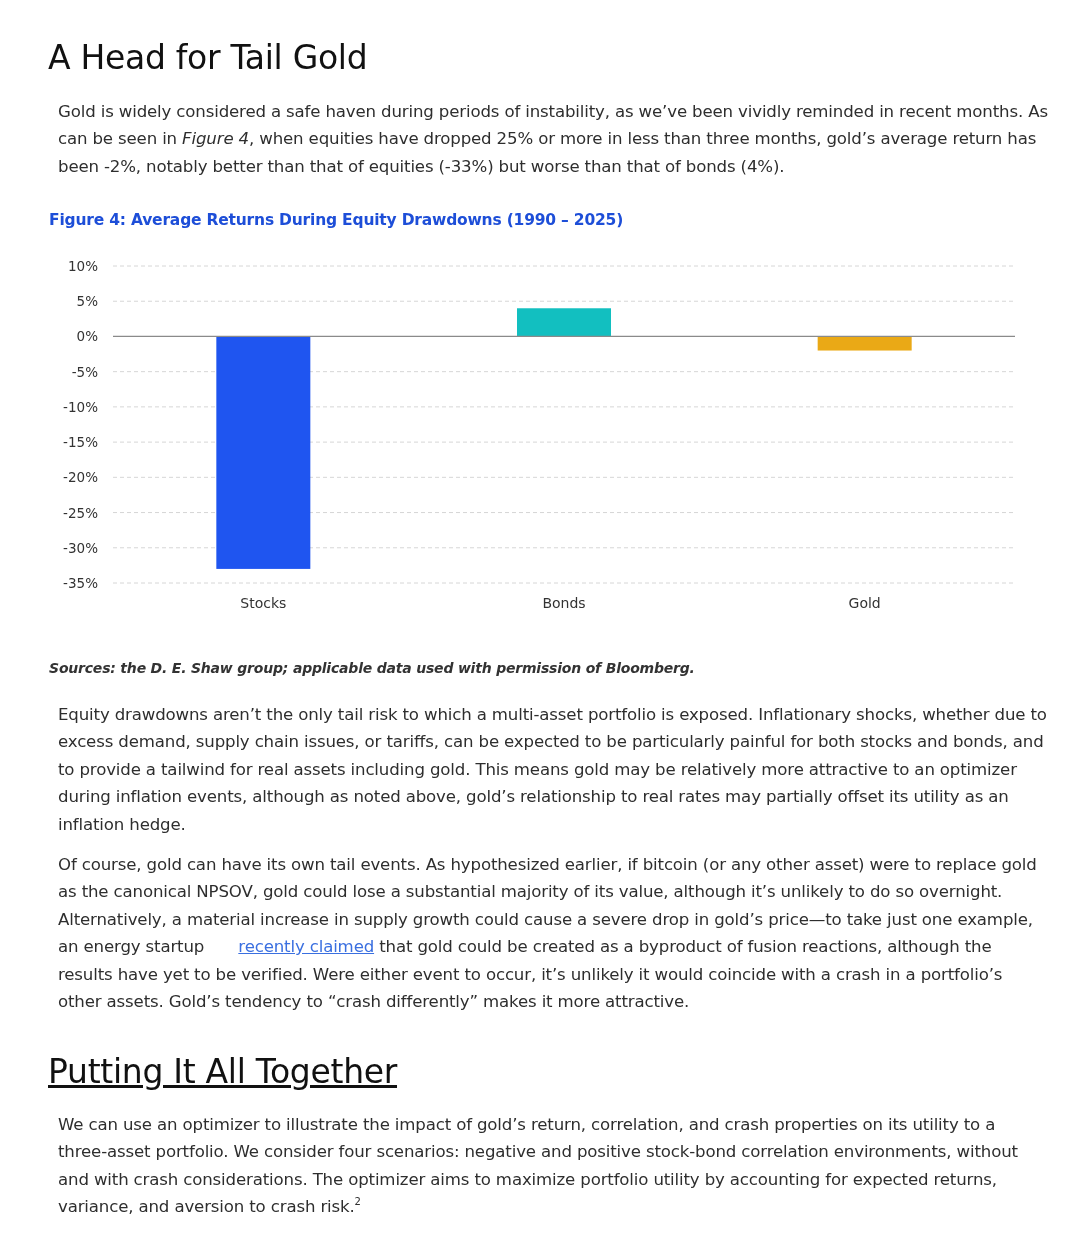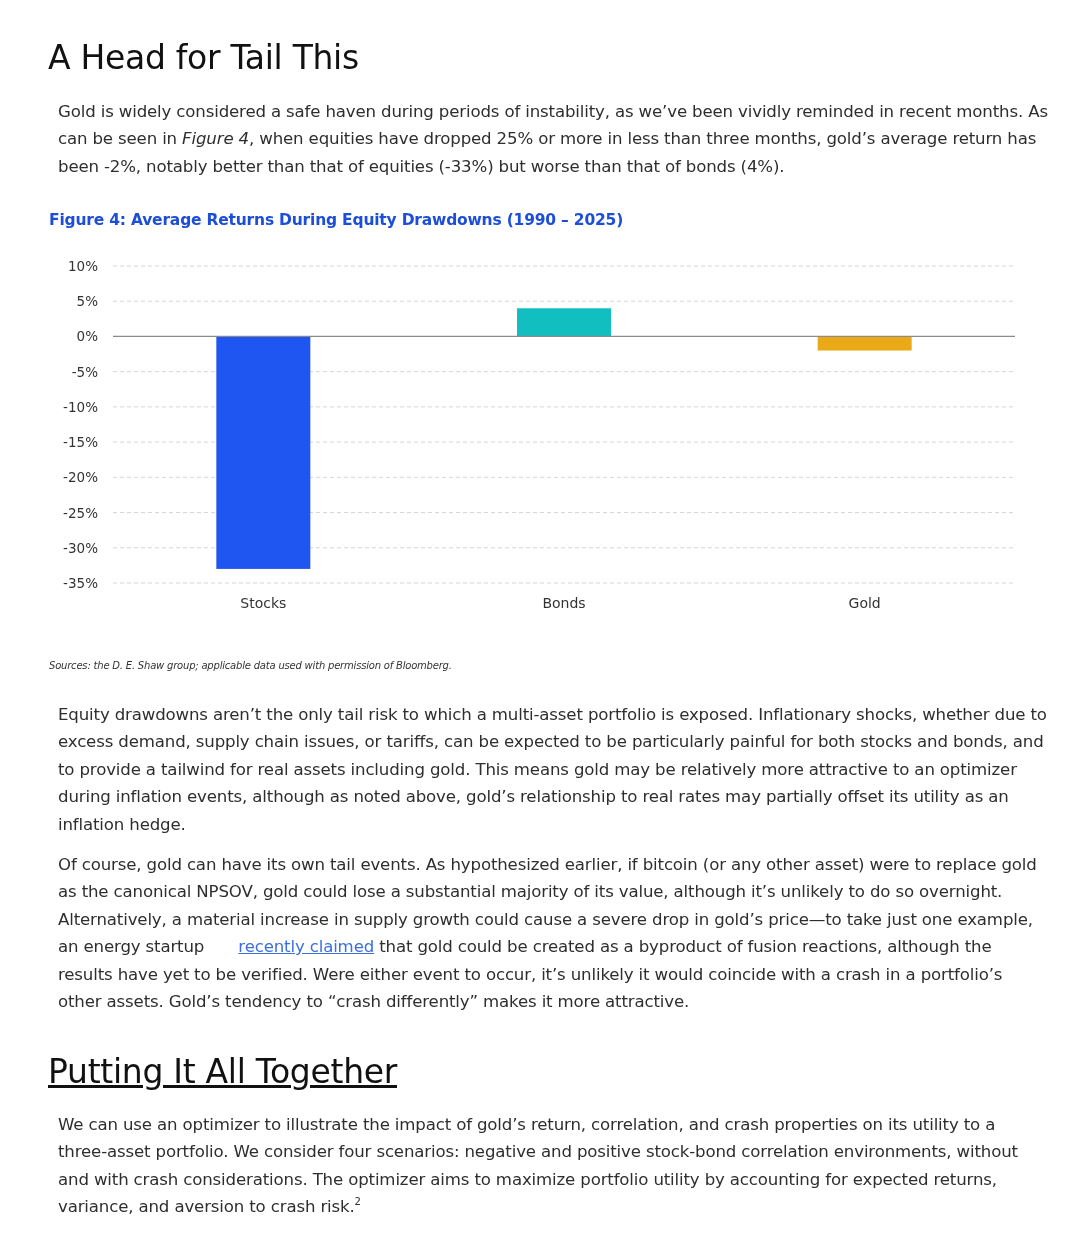--- a/index.html
+++ b/index.html
@@ -5,32 +5,32 @@
   html, body { margin: 0; padding: 0; background: #ffffff; }
   body { width: 1080px; height: 1255px; position: relative; overflow: hidden;
          font-family: "DejaVu Sans", "Liberation Sans", sans-serif; color: #2a2a2a; }
   .h1 { position: absolute; left: 48px; top: 38px; font-size: 33px; font-weight: normal;
         color: #111; margin: 0; letter-spacing: -0.3px; }
   .para { position: absolute; left: 58px; width: 990px; font-size: 16.6px; line-height: 27.4px;
           color: #2e2e2e; margin: 0; letter-spacing: -0.15px; }
   .para em { font-style: italic; }
   .fig-title { position: absolute; left: 49px; top: 211px; font-size: 15.5px; font-weight: bold;
                color: #1d4ed8; letter-spacing: -0.2px; }
-  .source { position: absolute; left: 49px; top: 660px; font-size: 10px; font-style: italic;
-            color: #333; letter-spacing: -0.2px; }
+  .source { position: absolute; left: 49px; top: 660px; font-size: 14px; font-style: italic;
+            color: #333; letter-spacing: -0.2px; font-weight: bold; }
   .link { color: #3a6fe0; text-decoration: underline; margin-left: 29px; }
   sup { font-size: 10px; vertical-align: super; line-height: 0; }
   #chart { position: absolute; left: 0; top: 250px; }
   .tick { font-size: 13.5px; fill: #333; font-family: "DejaVu Sans", "Liberation Sans", sans-serif; }
   .cat { font-size: 14px; fill: #333; font-family: "DejaVu Sans", "Liberation Sans", sans-serif; }
 </style>
 </head>
 <body>
 
-<h1 class="h1">A Head for Tail This</h1>
+<h1 class="h1">A Head for Tail Gold</h1>
 
 <p class="para" style="top:98px;"><span>Gold is widely considered a safe haven during periods of instability, as we’ve been vividly reminded in recent months. As can be seen in </span><em>Figure 4</em><span>, when equities have dropped 25% or more in less than three months, gold’s average return has been -2%, notably better than that of equities (-33%) but worse than that of bonds (4%).</span></p>
 
 <div class="fig-title">Figure 4: Average Returns During Equity Drawdowns (1990 – 2025)</div>
 
 <svg id="chart" width="1080" height="380">
   <g id="grid">
       <line x1="113" x2="1015" y1="16" y2="16" stroke="#d6d6d6" stroke-width="1" stroke-dasharray="4,3"></line>
       <line x1="113" x2="1015" y1="51.22222222222222" y2="51.22222222222222" stroke="#d6d6d6" stroke-width="1" stroke-dasharray="4,3"></line>
       <line x1="113" x2="1015" y1="121.66666666666666" y2="121.66666666666666" stroke="#d6d6d6" stroke-width="1" stroke-dasharray="4,3"></line>

